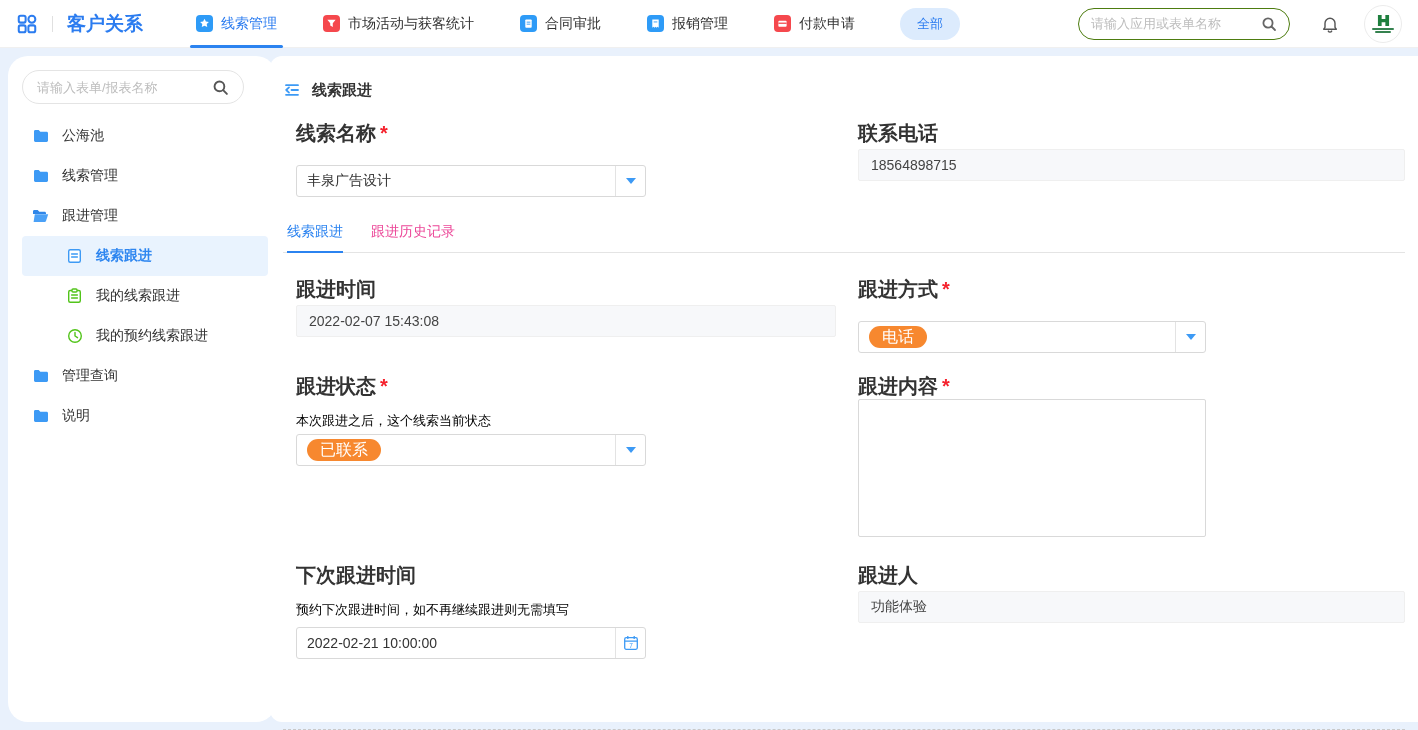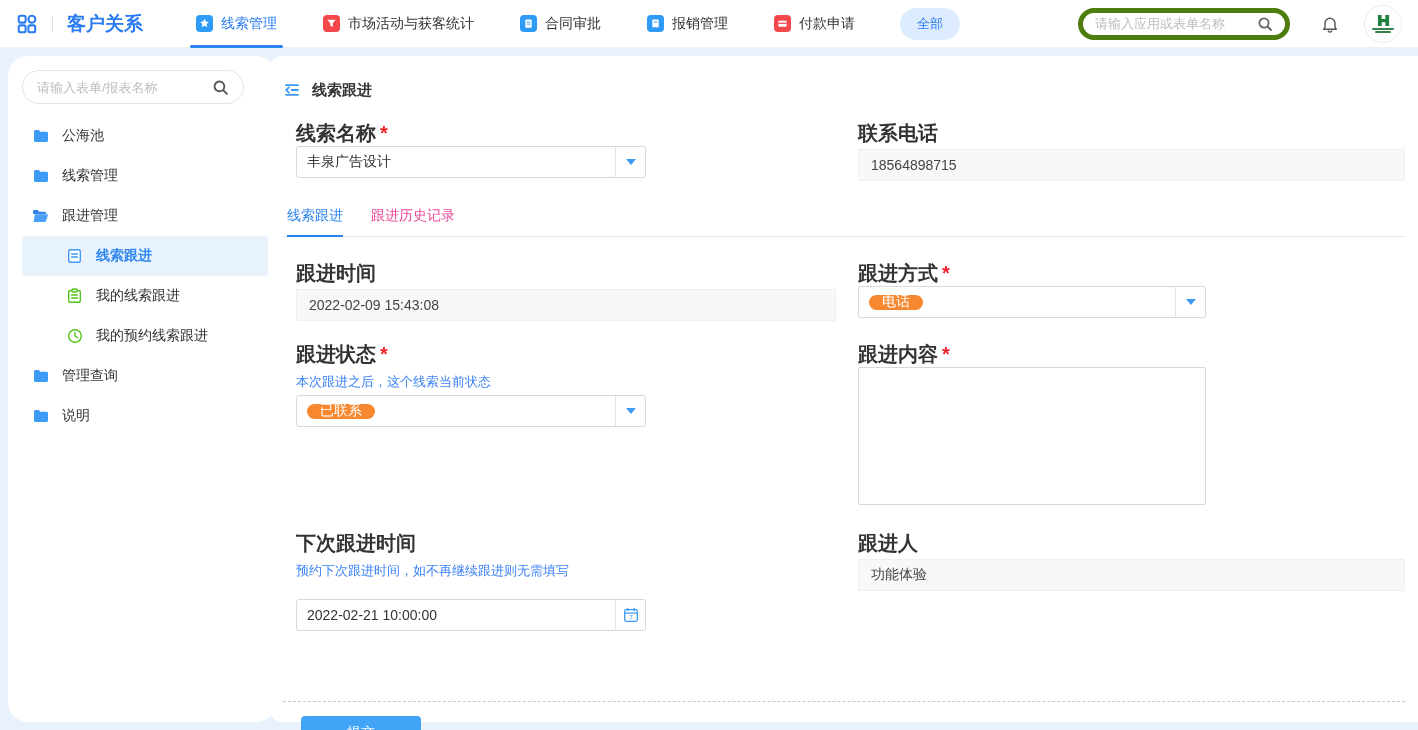--- a/index.html
+++ b/index.html
@@ -28,21 +28,21 @@
     content:""; position:absolute; left:-6px; right:-6px; bottom:0; height:3px;
     background:#2b83f0; border-radius:2px;
   }
   .app-ico { width:17px; height:17px; border-radius:4px; display:flex; align-items:center; justify-content:center; flex:0 0 auto; }
   .pill-all {
     margin-left:22px; background:#dcebfd; color:#2b7cf0; font-size:13px;
     padding:7px 17px; border-radius:16px; cursor:pointer;
   }
   .nav-right { margin-left:auto; display:flex; align-items:center; }
   .nav-search {
-    width:212px; height:32px; border:5px solid #4d7c0f; border-radius:16px;
+    width:212px; height:32px; border:1px solid #4d7c0f; border-radius:16px;
     display:flex; align-items:center; padding:0 12px; gap:25px; background:#fff;
   }
   .nav-search input, .side-search input {
     border:none; outline:none; flex:1; font-size:13px; color:#333; min-width:0;
     font-family:"Liberation Sans","DejaVu Sans",sans-serif; background:transparent;
   }
   .nav-search input::placeholder, .side-search input::placeholder { color:#bdbdbd; }
   .bell-wrap { margin:0 24px 0 30px; cursor:pointer; display:flex; }
   .avatar {
     width:38px; height:38px; border-radius:50%; border:1px solid #ececec; background:#fff;
@@ -82,30 +82,30 @@
   .mt1 { margin-top:17px; } .mt2 { margin-top:26px; } .mt3 { margin-top:23px; } .mt4 { margin-top:24px; }
   .f-label { font-size:20px; font-weight:700; color:#333; line-height:20px; }
   .req { color:#f5222d; margin-left:4px; font-weight:700; }
   .readonly-field {
     height:32px; background:#f7f8fa; border:1px solid #efefef; border-radius:2px;
     display:flex; align-items:center; padding:0 12px; font-size:14px; color:#444; margin-top:6px;
   }
   .w540 { width:540px; } .w350 { width:350px; } .w348 { width:348px; }
   .select {
     height:32px; border:1px solid #d9d9d9; border-radius:3px; background:#fff;
-    display:flex; margin-top:3px; cursor:pointer;
+    display:flex; margin-top:22px; cursor:pointer;
   }
   .select .val { flex:1; display:flex; align-items:center; padding:0 10px; font-size:14px; color:#333; overflow:hidden; }
   .select .side-box { width:30px; border-left:1px solid #e3e3e3; display:flex; align-items:center; justify-content:center; flex:0 0 auto; }
   .caret { width:0; height:0; border-left:5px solid transparent; border-right:5px solid transparent; border-top:6px solid #3d9af5; }
   .tag {
-    height:15px; background:#f7882f; color:#fff; border-radius:11px; padding:0 13px;
-    font-size:14px; display:flex; align-items:center; white-space:nowrap;
-  }
-  .helper { font-size:13px; color:#3b82f6; margin-top:9px; line-height:17px; }
+    height:22px; background:#f7882f; color:#fff; border-radius:11px; padding:0 13px;
+    font-size:16px; display:flex; align-items:center; white-space:nowrap;
+  }
+  .helper { font-size:13px; color:#000000; margin-top:16px; line-height:17px; }
   .content-tabs { display:flex; gap:28px; border-bottom:1px solid #e4e4e4; margin:26px 13px 0; padding-left:4px; }
   .ct-item { font-size:14px; color:#ec4899; padding-bottom:10px; cursor:pointer; }
   .ct-item.active { color:#2b83f0; border-bottom:2px solid #2b83f0; margin-bottom:-1px; }
   textarea.content-area {
     width:348px; height:138px; border:1px solid #d9d9d9; border-radius:2px;
     margin-top:3px; resize:none; outline:none; padding:8px 10px; font-size:14px;
     font-family:"Liberation Sans","DejaVu Sans",sans-serif;
   }
   .dashed-divider { border-top:1px dashed #c9c9c9; margin:70px 13px 0; }
   .submit-btn {
@@ -318,21 +318,21 @@
   </div>
 
   <div class="content-tabs">
     <span class="ct-item active">线索跟进</span>
     <span class="ct-item">跟进历史记录</span>
   </div>
 
   <div class="form-grid mt2">
     <div>
       <div class="f-label">跟进时间</div>
-      <div class="readonly-field w540">2022-02-09 15:43:08</div>
+      <div class="readonly-field w540">2022-02-07 15:43:08</div>
     </div>
     <div>
       <div class="f-label">
         <span>跟进方式</span><span class="req">*</span>
       </div>
       <div class="select w348">
         <span class="val">
             <span class="tag">电话</span>
           </span>
         <span class="side-box">
@@ -362,21 +362,21 @@
         <span>跟进内容</span><span class="req">*</span>
       </div>
       <textarea class="content-area" style=""></textarea>
     </div>
   </div>
 
   <div class="form-grid mt4">
     <div>
       <div class="f-label">下次跟进时间</div>
       <div class="helper">预约下次跟进时间，如不再继续跟进则无需填写</div>
-      <div class="select w350" style="margin-top:20px">
+      <div class="select w350" style="margin-top:9px">
         <span class="val">2022-02-21 10:00:00</span>
         <span class="side-box">
           <svg width="16" height="16" viewBox="0 0 16 16" fill="none" stroke="#3d9af5" stroke-width="1.3">
             <rect x="1.7" y="2.7" width="12.6" height="11.6" rx="1.5"></rect>
             <path d="M4.8 1v3M11.2 1v3M1.7 6.2h12.6"></path>
             <text x="8" y="12.6" text-anchor="middle" font-size="6.5" fill="#3d9af5" stroke="none" font-family="Liberation Sans, sans-serif">7</text>
           </svg>
         </span>
       </div>
     </div>

